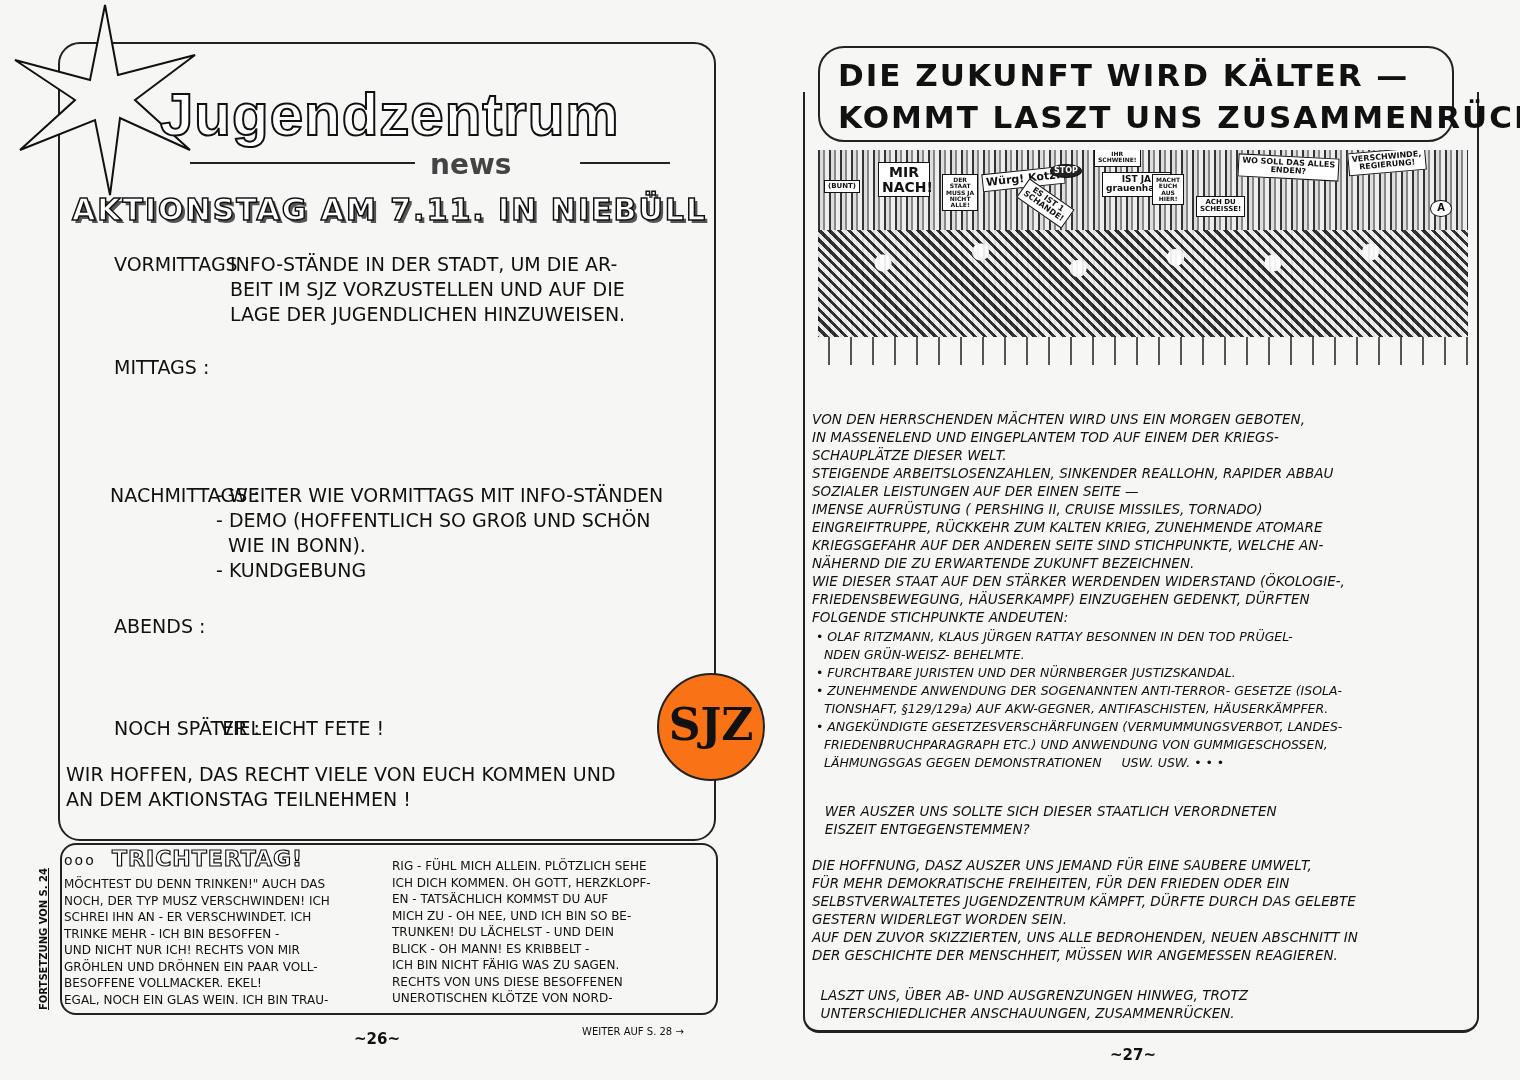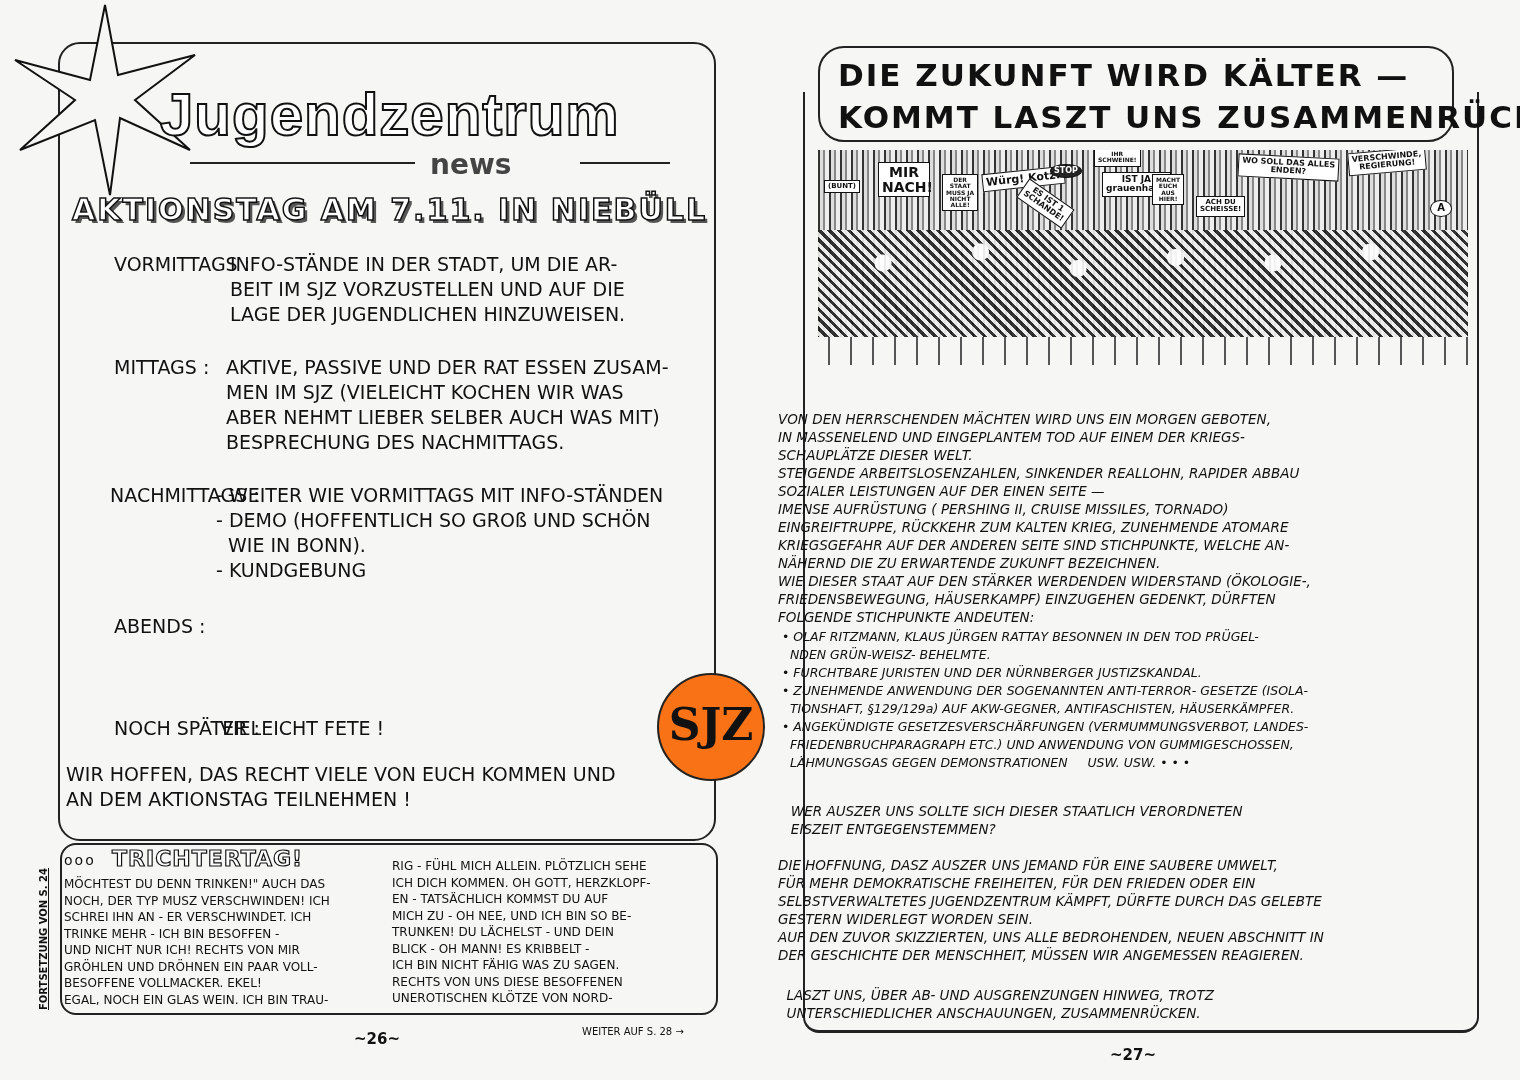--- a/index.html
+++ b/index.html
@@ -98,21 +98,21 @@
   .cartoon .ground {
     position:absolute; left:0; bottom:0; width:100%; height:28px;
     background:repeating-linear-gradient(90deg, #f6f6f4 0 10px, #555 10px 12px, #f6f6f4 12px 22px);
   }
   .sign {
     position:absolute; background:#fff; border:1.5px solid #111; font-weight:bold; color:#111;
     text-align:center; line-height:1.05; padding:2px 3px; white-space:pre;
     font-family:"DejaVu Sans", sans-serif;
   }
   .body-text {
-    position:absolute; left:778px; font-size:13.5px; line-height:18px; white-space:pre;
+    position:absolute; left:812px; font-size:13.5px; line-height:18px; white-space:pre;
     font-family:"DejaVu Sans", sans-serif; font-style:italic;
   }
 </style>
 </head>
 <body>
 
 <div>
   <div class="left-frame"></div>
 
   <svg class="star" viewBox="0 0 200 200">
@@ -129,24 +129,20 @@
   <div class="action-title">AKTIONSTAG AM 7.11. IN NIEBÜLL</div>
 
   <div class="sched" style="left:70px;top:252px;width:640px;height:80px">
     <span class="lbl">VORMITTAGS :</span>
     <span class="txt" style="left:160px;top:0">INFO-STÄNDE IN DER STADT, UM DIE AR-
 BEIT IM SJZ VORZUSTELLEN UND AUF DIE
 LAGE DER JUGENDLICHEN HINZUWEISEN.</span>
   </div>
   <div class="sched" style="left:70px;top:355px;width:640px;height:105px">
     <span class="lbl">MITTAGS :</span>
-    <span class="txt" style="left:156px;top:0">AKTIVE, PASSIVE UND DER RAT ESSEN ZUSAM-
-MEN IM SJZ (VIELEICHT KOCHEN WIR WAS
-ABER NEHMT LIEBER SELBER AUCH WAS MIT)
-BESPRECHUNG DES NACHMITTAGS.</span>
   </div>
   <div class="sched" style="left:66px;top:483px;width:650px;height:105px">
     <span class="lbl">NACHMITTAGS :</span>
     <span class="txt" style="left:150px;top:0">- WEITER WIE VORMITTAGS MIT INFO-STÄNDEN
 - DEMO (HOFFENTLICH SO GROß UND SCHÖN
   WIE IN BONN).
 - KUNDGEBUNG</span>
   </div>
   <div class="sched" style="left:70px;top:614px;width:640px;height:80px">
     <span class="lbl">ABENDS :</span>

